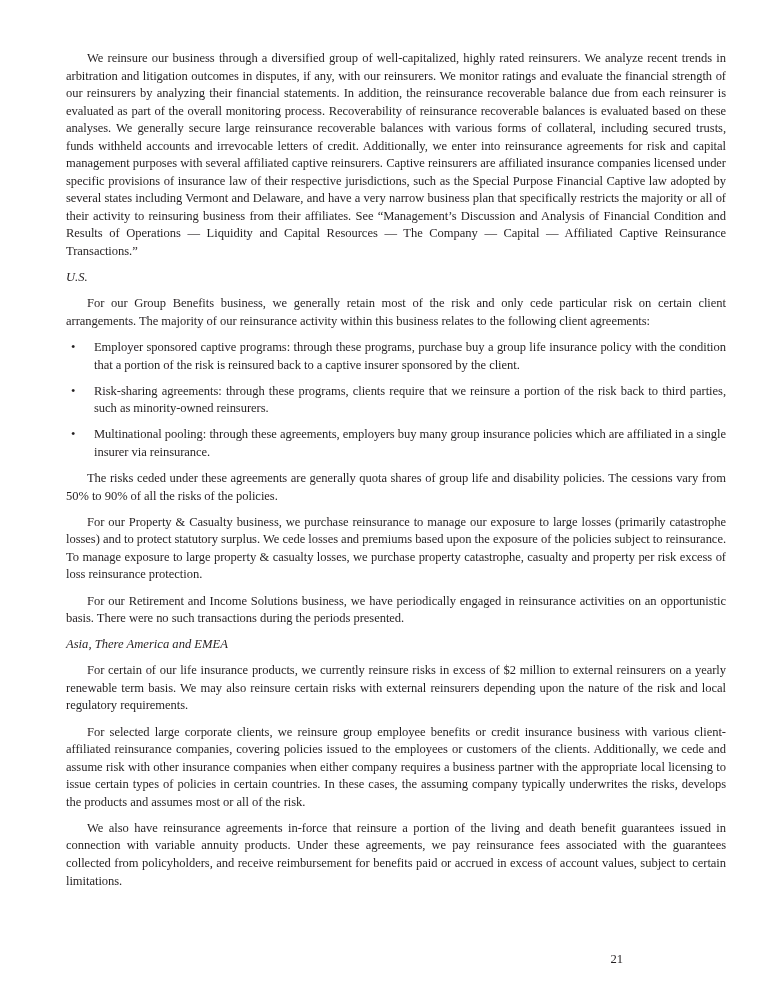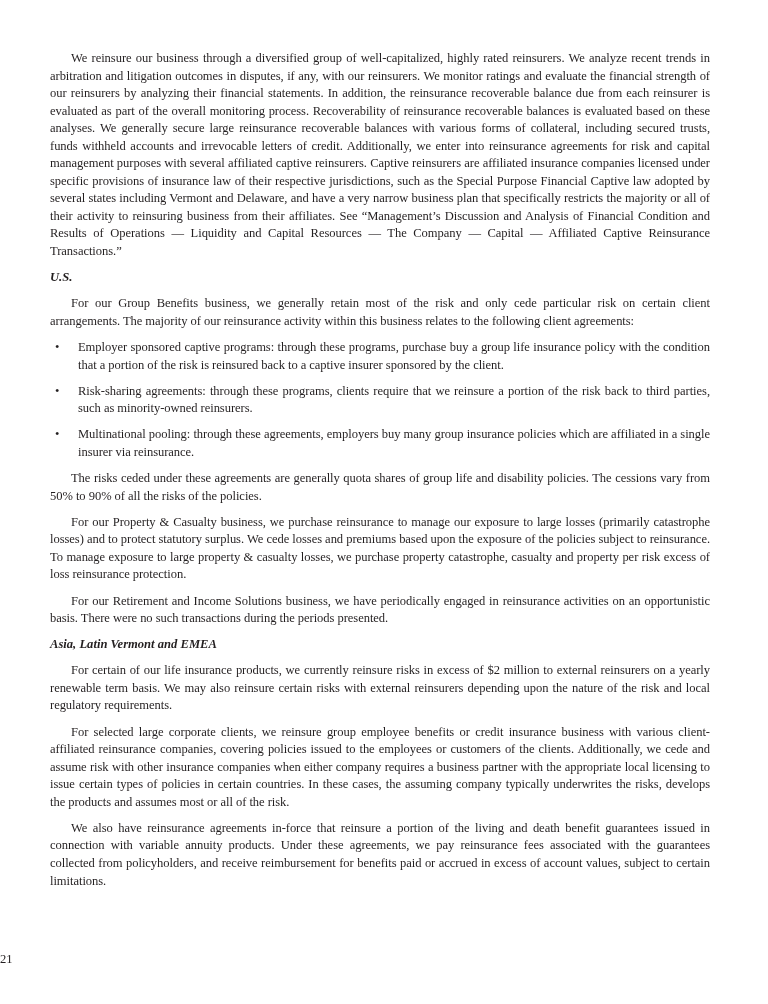--- a/index.html
+++ b/index.html
@@ -10,37 +10,37 @@
     body {
       width: 768px;
       height: 1004px;
       position: relative;
       overflow: hidden;
       font-family: "Liberation Serif", "DejaVu Serif", serif;
       color: #231f20;
     }
     .page {
       position: absolute;
-      left: 50px;
+      left: 66px;
       top: 50px;
       width: 660px;
     }
     p.para {
       margin: 0 0 8.6px 0;
       font-size: 12.55px;
       line-height: 17.55px;
       text-align: justify;
       text-indent: 21px;
       letter-spacing: -0.05px;
     }
     h2.section-heading {
       margin: 0 0 8.6px 0;
       font-size: 12.6px;
       line-height: 17.55px;
-      font-weight: bold;
+      font-weight: normal;
       font-style: italic;
     }
     ul.bullets {
       list-style: none;
       margin: 0;
       padding: 0;
     }
     ul.bullets li {
       position: relative;
       padding-left: 28px;
@@ -53,21 +53,21 @@
     ul.bullets li .bullet {
       position: absolute;
       left: 5px;
       top: 0;
     }
     .page-number {
       position: absolute;
       top: 951px;
       left: 0;
       width: 623px;
-      text-align: left;
+      text-align: right;
       font-size: 12.6px;
       line-height: 17px;
     }
   </style>
 </head>
 <body>
 
 <div class="page">
 
   <p class="para">We reinsure our business through a diversified group of well-capitalized, highly rated reinsurers. We analyze recent trends in arbitration and litigation outcomes in disputes, if any, with our reinsurers. We monitor ratings and evaluate the financial strength of our reinsurers by analyzing their financial statements. In addition, the reinsurance recoverable balance due from each reinsurer is evaluated as part of the overall monitoring process. Recoverability of reinsurance recoverable balances is evaluated based on these analyses. We generally secure large reinsurance recoverable balances with various forms of collateral, including secured trusts, funds withheld accounts and irrevocable letters of credit. Additionally, we enter into reinsurance agreements for risk and capital management purposes with several affiliated captive reinsurers. Captive reinsurers are affiliated insurance companies licensed under specific provisions of insurance law of their respective jurisdictions, such as the Special Purpose Financial Captive law adopted by several states including Vermont and Delaware, and have a very narrow business plan that specifically restricts the majority or all of their activity to reinsuring business from their affiliates. See “Management’s Discussion and Analysis of Financial Condition and Results of Operations — Liquidity and Capital Resources — The Company — Capital — Affiliated Captive Reinsurance Transactions.”</p>
@@ -90,21 +90,21 @@
         <span>Multinational pooling: through these agreements, employers buy many group insurance policies which are affiliated in a single insurer via reinsurance.</span>
       </li>
     </ul>
 
     <p class="para">The risks ceded under these agreements are generally quota shares of group life and disability policies. The cessions vary from 50% to 90% of all the risks of the policies.</p>
     <p class="para">For our Property &amp; Casualty business, we purchase reinsurance to manage our exposure to large losses (primarily catastrophe losses) and to protect statutory surplus. We cede losses and premiums based upon the exposure of the policies subject to reinsurance. To manage exposure to large property &amp; casualty losses, we purchase property catastrophe, casualty and property per risk excess of loss reinsurance protection.</p>
     <p class="para">For our Retirement and Income Solutions business, we have periodically engaged in reinsurance activities on an opportunistic basis. There were no such transactions during the periods presented.</p>
   </section>
 
   <section>
-    <h2 class="section-heading">Asia, Latin Vermont and EMEA</h2>
+    <h2 class="section-heading">Asia, There America and EMEA</h2>
     <p class="para">For certain of our life insurance products, we currently reinsure risks in excess of $2 million to external reinsurers on a yearly renewable term basis. We may also reinsure certain risks with external reinsurers depending upon the nature of the risk and local regulatory requirements.</p>
     <p class="para">For selected large corporate clients, we reinsure group employee benefits or credit insurance business with various client-affiliated reinsurance companies, covering policies issued to the employees or customers of the clients. Additionally, we cede and assume risk with other insurance companies when either company requires a business partner with the appropriate local licensing to issue certain types of policies in certain countries. In these cases, the assuming company typically underwrites the risks, develops the products and assumes most or all of the risk.</p>
     <p class="para">We also have reinsurance agreements in-force that reinsure a portion of the living and death benefit guarantees issued in connection with variable annuity products. Under these agreements, we pay reinsurance fees associated with the guarantees collected from policyholders, and receive reimbursement for benefits paid or accrued in excess of account values, subject to certain limitations.</p>
   </section>
 
 </div>
 
 <div class="page-number">21</div>
 
 </body></html>

